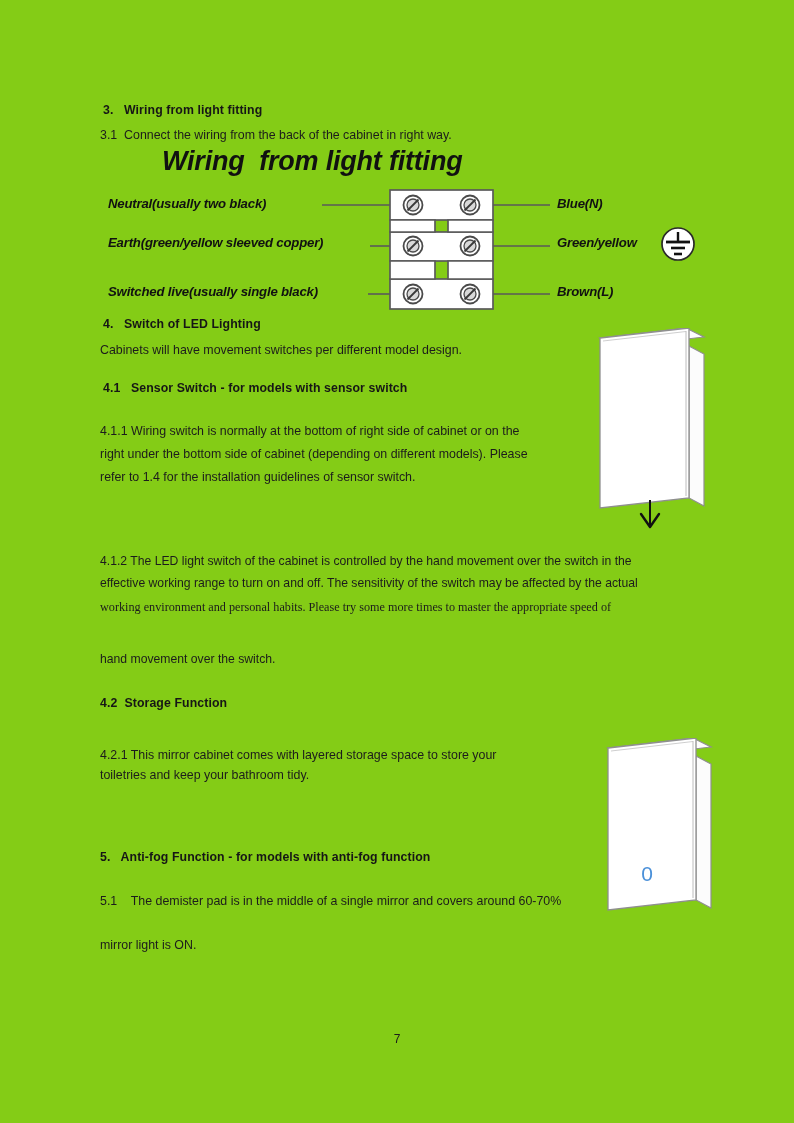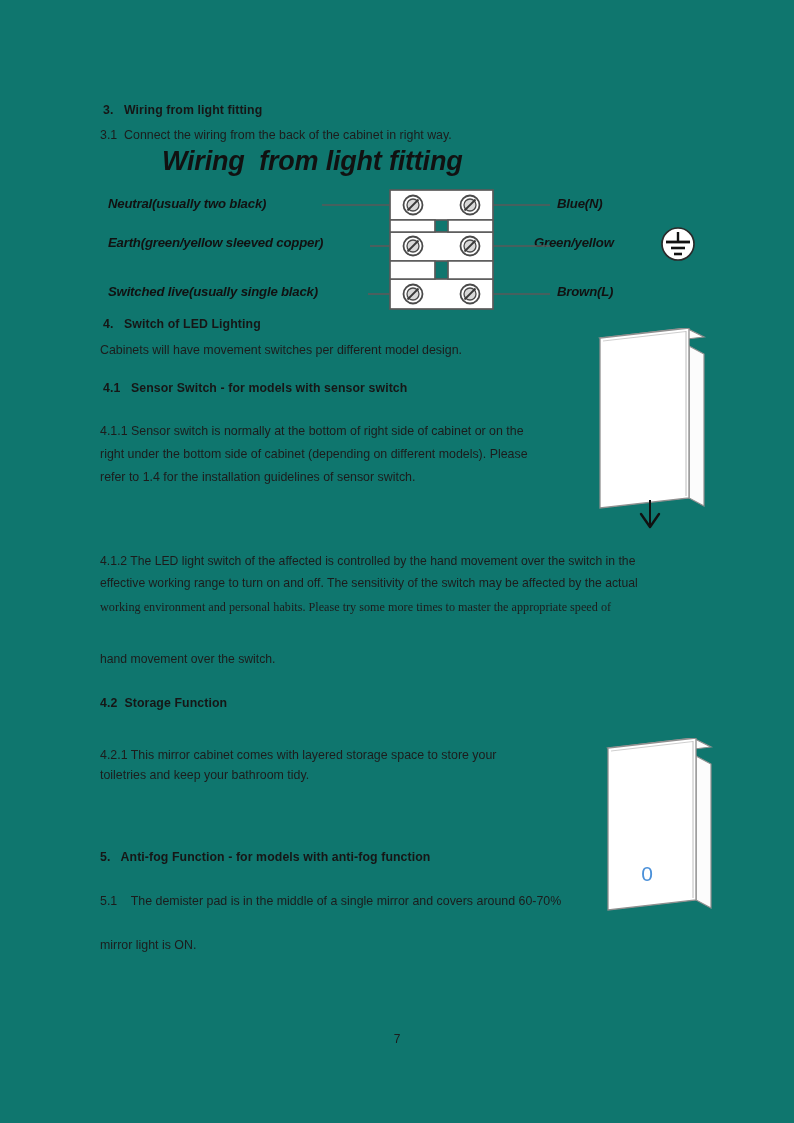--- a/index.html
+++ b/index.html
@@ -13,21 +13,21 @@
     position: relative;
     font-family: "Liberation Sans", sans-serif;
     color: #1a1a1a;
     overflow: hidden;
   }
   .page {
     position: absolute;
     left: 0; top: 0;
     width: 794px;
     height: 1123px;
-    background: #0f766e;
+    background: #84cc16;
   }
 
   
   .blk { position: absolute; }
 
   .h-num {
     font-weight: bold;
     font-size: 12.3px;
     letter-spacing: 0.1px;
     color: #161616;
@@ -73,21 +73,21 @@
     font-weight: bold;
     font-size: 13.2px;
     color: #111;
     white-space: pre;
     letter-spacing: -0.2px;
   }
   .wd-left-1 { left: 8px;  top: 50px; }
   .wd-left-2 { left: 8px;  top: 89px; }
   .wd-left-3 { left: 8px;  top: 138px; }
   .wd-right-1 { left: 457px; top: 50px; }
-  .wd-right-2 { left: 434px; top: 89px; }
+  .wd-right-2 { left: 457px; top: 89px; }
   .wd-right-3 { left: 457px; top: 138px; }
 
   
   .cabinet-fig { position: absolute; }
   #cabinet-sensor { left: 586px; top: 328px; width: 140px; height: 205px; }
   #cabinet-storage { left: 596px; top: 738px; width: 135px; height: 185px; }
 
   .page-number {
     position: absolute;
     left: 0; top: 1032px;
@@ -186,25 +186,25 @@
       </g>
     </svg>
   </div>
 
   <div class="blk h-num" style="left:103px; top:317px;">4.   Switch of LED Lighting</div>
 
   <div class="blk body-line" style="left:100px; top:339px;">Cabinets will have movement switches per different model design.</div>
 
   <div class="blk h-num" style="left:103px; top:381px;">4.1   Sensor Switch - for models with sensor switch</div>
 
-  <div class="blk body-line" style="left:100px; top:420px;">4.1.1 Sensor switch is normally at the bottom of right side of cabinet or on the</div>
+  <div class="blk body-line" style="left:100px; top:420px;">4.1.1 Wiring switch is normally at the bottom of right side of cabinet or on the</div>
   <div class="blk body-line" style="left:100px; top:443px;">right under the bottom side of cabinet (depending on different models). Please</div>
   <div class="blk body-line" style="left:100px; top:466px;">refer to 1.4 for the installation guidelines of sensor switch.</div>
 
-  <div class="blk body-sm" style="left:100px; top:550px;">4.1.2 The LED light switch of the affected is controlled by the hand movement over the switch in the</div>
+  <div class="blk body-sm" style="left:100px; top:550px;">4.1.2 The LED light switch of the cabinet is controlled by the hand movement over the switch in the</div>
   <div class="blk body-sm" style="left:100px; top:572px;">effective working range to turn on and off. The sensitivity of the switch may be affected by the actual</div>
   <div class="blk body-sm" style="left:100px; top:596px;font-family:Liberation Serif, serif;">working environment and personal habits. Please try some more times to master the appropriate speed of</div>
   <div class="blk body-sm" style="left:100px; top:616px;margin-top:32px;">hand movement over the switch.</div>
 
   <div class="blk h-num" style="left:100px; top:696px;">4.2  Storage Function</div>
 
   <div class="blk body-line" style="left:100px; top:744px;">4.2.1 This mirror cabinet comes with layered storage space to store your</div>
   <div class="blk body-line" style="left:100px; top:764px;">toiletries and keep your bathroom tidy.</div>
 
   <div class="blk h-num" style="left:100px; top:850px;">5.   Anti-fog Function - for models with anti-fog function</div>

